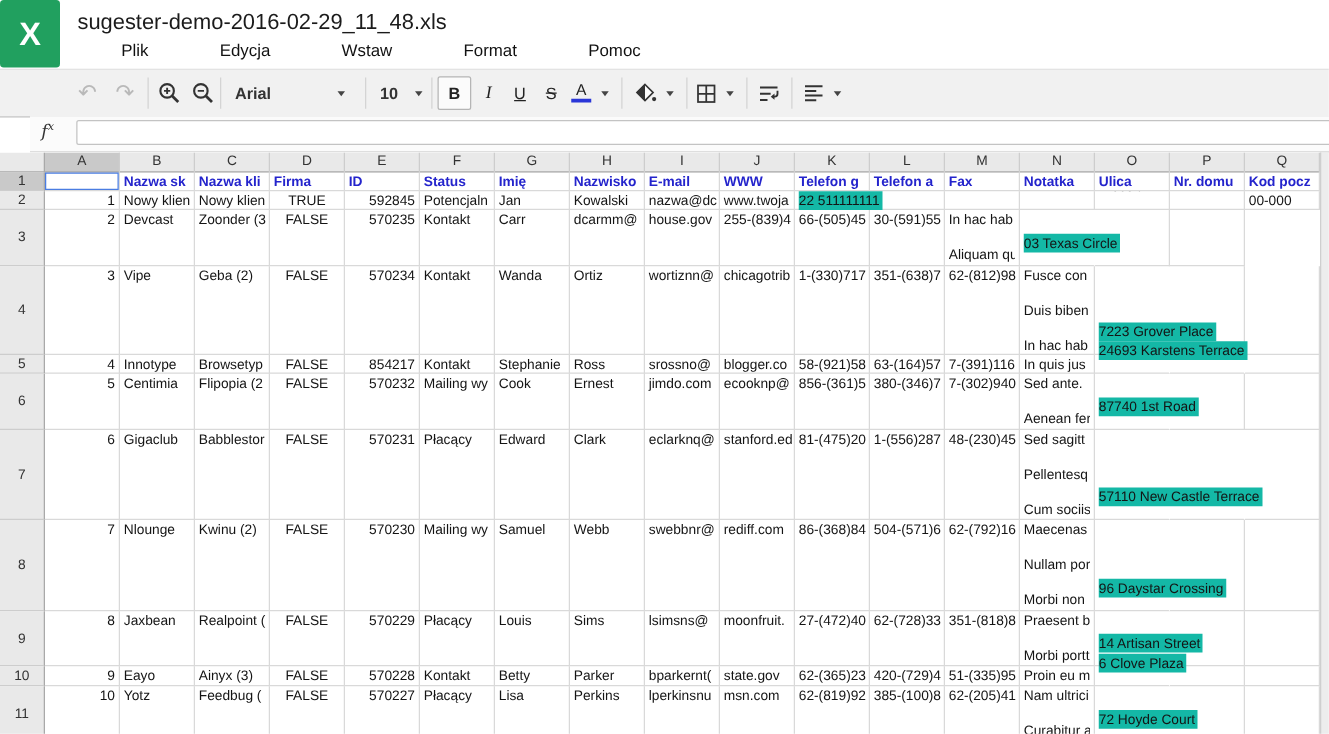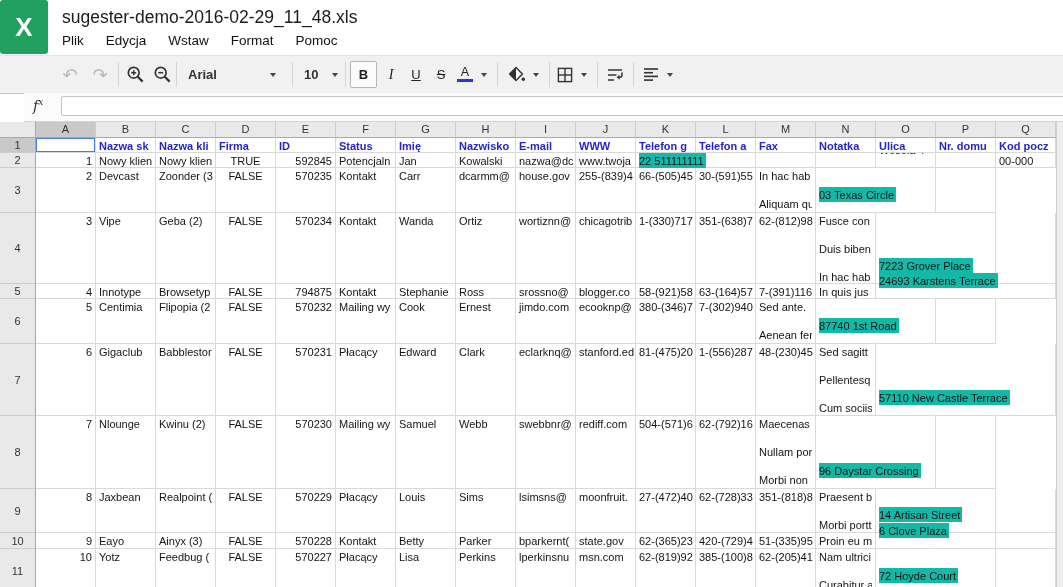--- a/index.html
+++ b/index.html
@@ -3,21 +3,21 @@
 <meta charset="utf-8">
 <style>
   html,body{margin:0;padding:0;width:1063px;height:587px;overflow:hidden;
     font-family:"Liberation Sans","DejaVu Sans",sans-serif;background:#fff;}
   
   #topbar{position:absolute;left:0;top:0;width:1063px;height:55px;background:#fff;}
   #logo{position:absolute;left:0;top:0;width:48px;height:54px;background:#21a05f;border-radius:3px;
     display:flex;align-items:center;justify-content:center;color:#fff;font-weight:bold;font-size:26px;}
   #doc-title{position:absolute;left:62px;top:7px;font-size:17.5px;color:#1b1b1b;}
   #menubar{position:absolute;left:62px;top:33px;display:flex;gap:22px;font-size:13.5px;color:#111;}
-  #menubar span{cursor:default;}
+  #menubar span{cursor:default;margin-left:35px;}
   
   #toolbar{position:absolute;left:0;top:55px;width:1063px;height:37px;background:#f1f1f1;
     border-top:1px solid #e3e3e3;border-bottom:1px solid #c6c6c6;}
   .tbi{position:absolute;top:0;height:37px;display:flex;align-items:center;justify-content:center;}
   .sep{position:absolute;top:6px;height:25px;width:1px;background:#d4d4d4;}
   .ghost{color:#b9b9b9;font-size:18px;}
   .caret{width:0;height:0;border-left:3.5px solid transparent;border-right:3.5px solid transparent;border-top:4px solid #444;}
   #bold-box{width:25px;height:25px;border:1px solid #b5b5b5;border-radius:2px;background:#fbfbfb;
     display:flex;align-items:center;justify-content:center;font-weight:bold;font-size:13px;color:#222;}
   .fmt{font-size:13px;color:#222;}
@@ -440,21 +440,21 @@
       <div class="cell">
         <span class="txt">Innotype</span>
       </div>
       <div class="cell">
         <span class="txt">Browsetyp</span>
       </div>
       <div class="cell center">
         <span class="txt">FALSE</span>
       </div>
       <div class="cell right">
-        <span class="txt">794875</span>
+        <span class="txt">854217</span>
       </div>
       <div class="cell">
         <span class="txt">Kontakt</span>
       </div>
       <div class="cell">
         <span class="txt">Stephanie</span>
       </div>
       <div class="cell">
         <span class="txt">Ross</span>
       </div>
@@ -512,20 +512,23 @@
       <div class="cell">
         <span class="txt">Ernest</span>
       </div>
       <div class="cell">
         <span class="txt">jimdo.com</span>
       </div>
       <div class="cell">
         <span class="txt">ecooknp@</span>
       </div>
       <div class="cell">
+        <span class="txt">856-(361)5</span>
+      </div>
+      <div class="cell">
         <span class="txt">380-(346)7</span>
       </div>
       <div class="cell">
         <span class="txt">7-(302)940</span>
       </div>
       <div class="cell multi">
         <div class="note-line">Sed ante.</div>
         <div class="note-line"></div>
         <div class="note-line">Aenean fer</div>
       </div>
@@ -621,20 +624,23 @@
         <span class="txt">Samuel</span>
       </div>
       <div class="cell">
         <span class="txt">Webb</span>
       </div>
       <div class="cell">
         <span class="txt">swebbnr@</span>
       </div>
       <div class="cell">
         <span class="txt">rediff.com</span>
+      </div>
+      <div class="cell">
+        <span class="txt">86-(368)84</span>
       </div>
       <div class="cell">
         <span class="txt">504-(571)6</span>
       </div>
       <div class="cell">
         <span class="txt">62-(792)16</span>
       </div>
       <div class="cell multi">
         <div class="note-line">Maecenas</div>
         <div class="note-line"></div>

